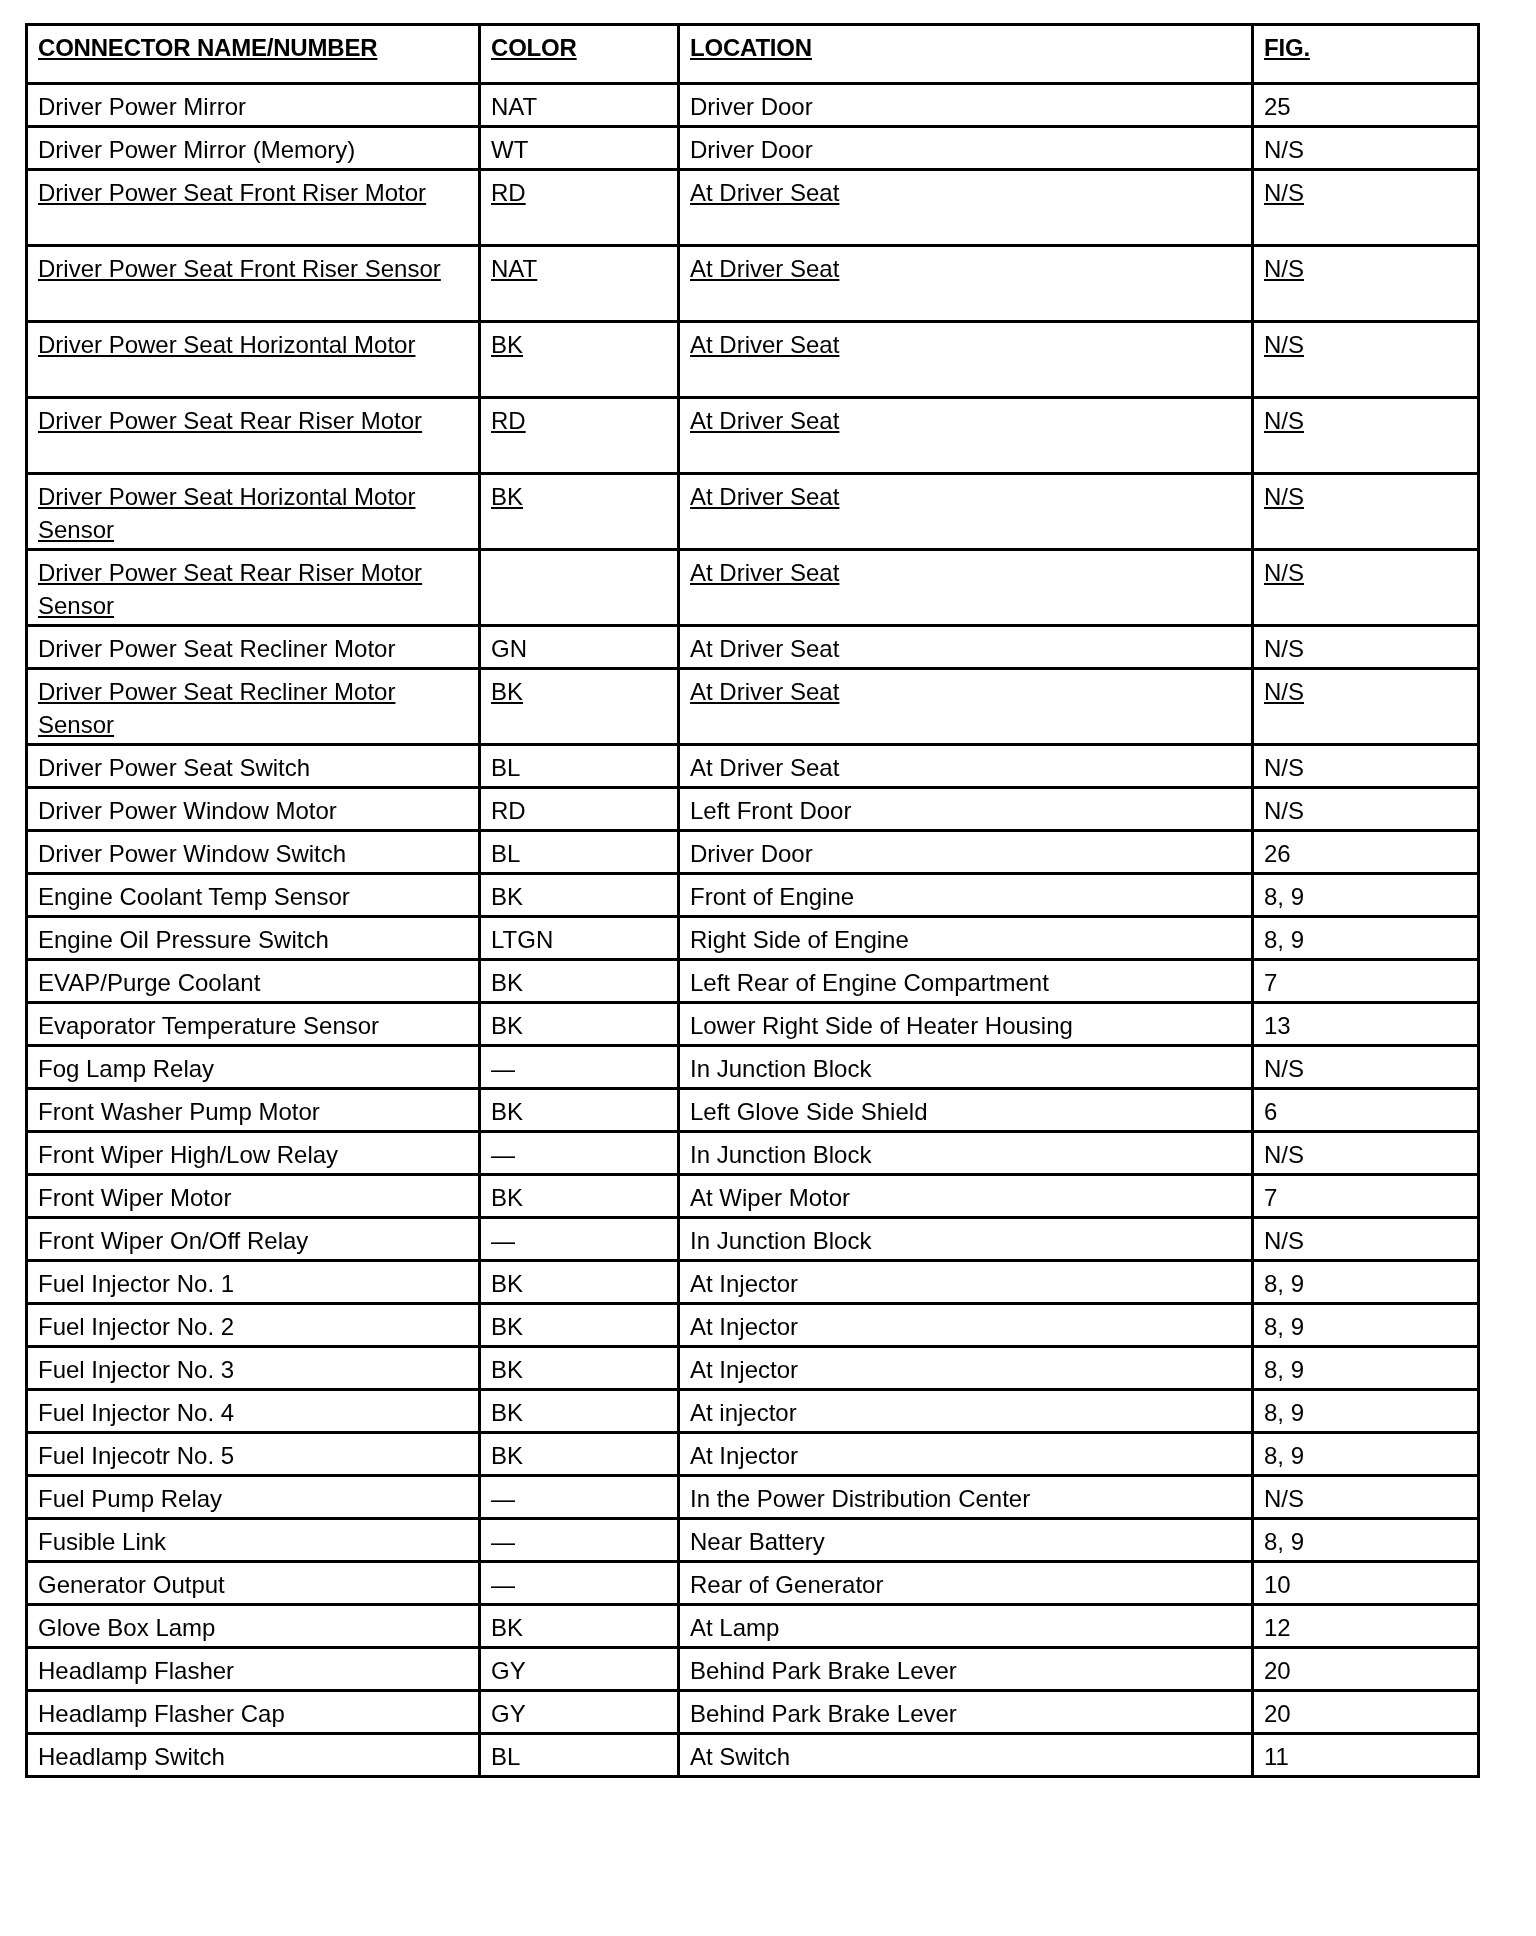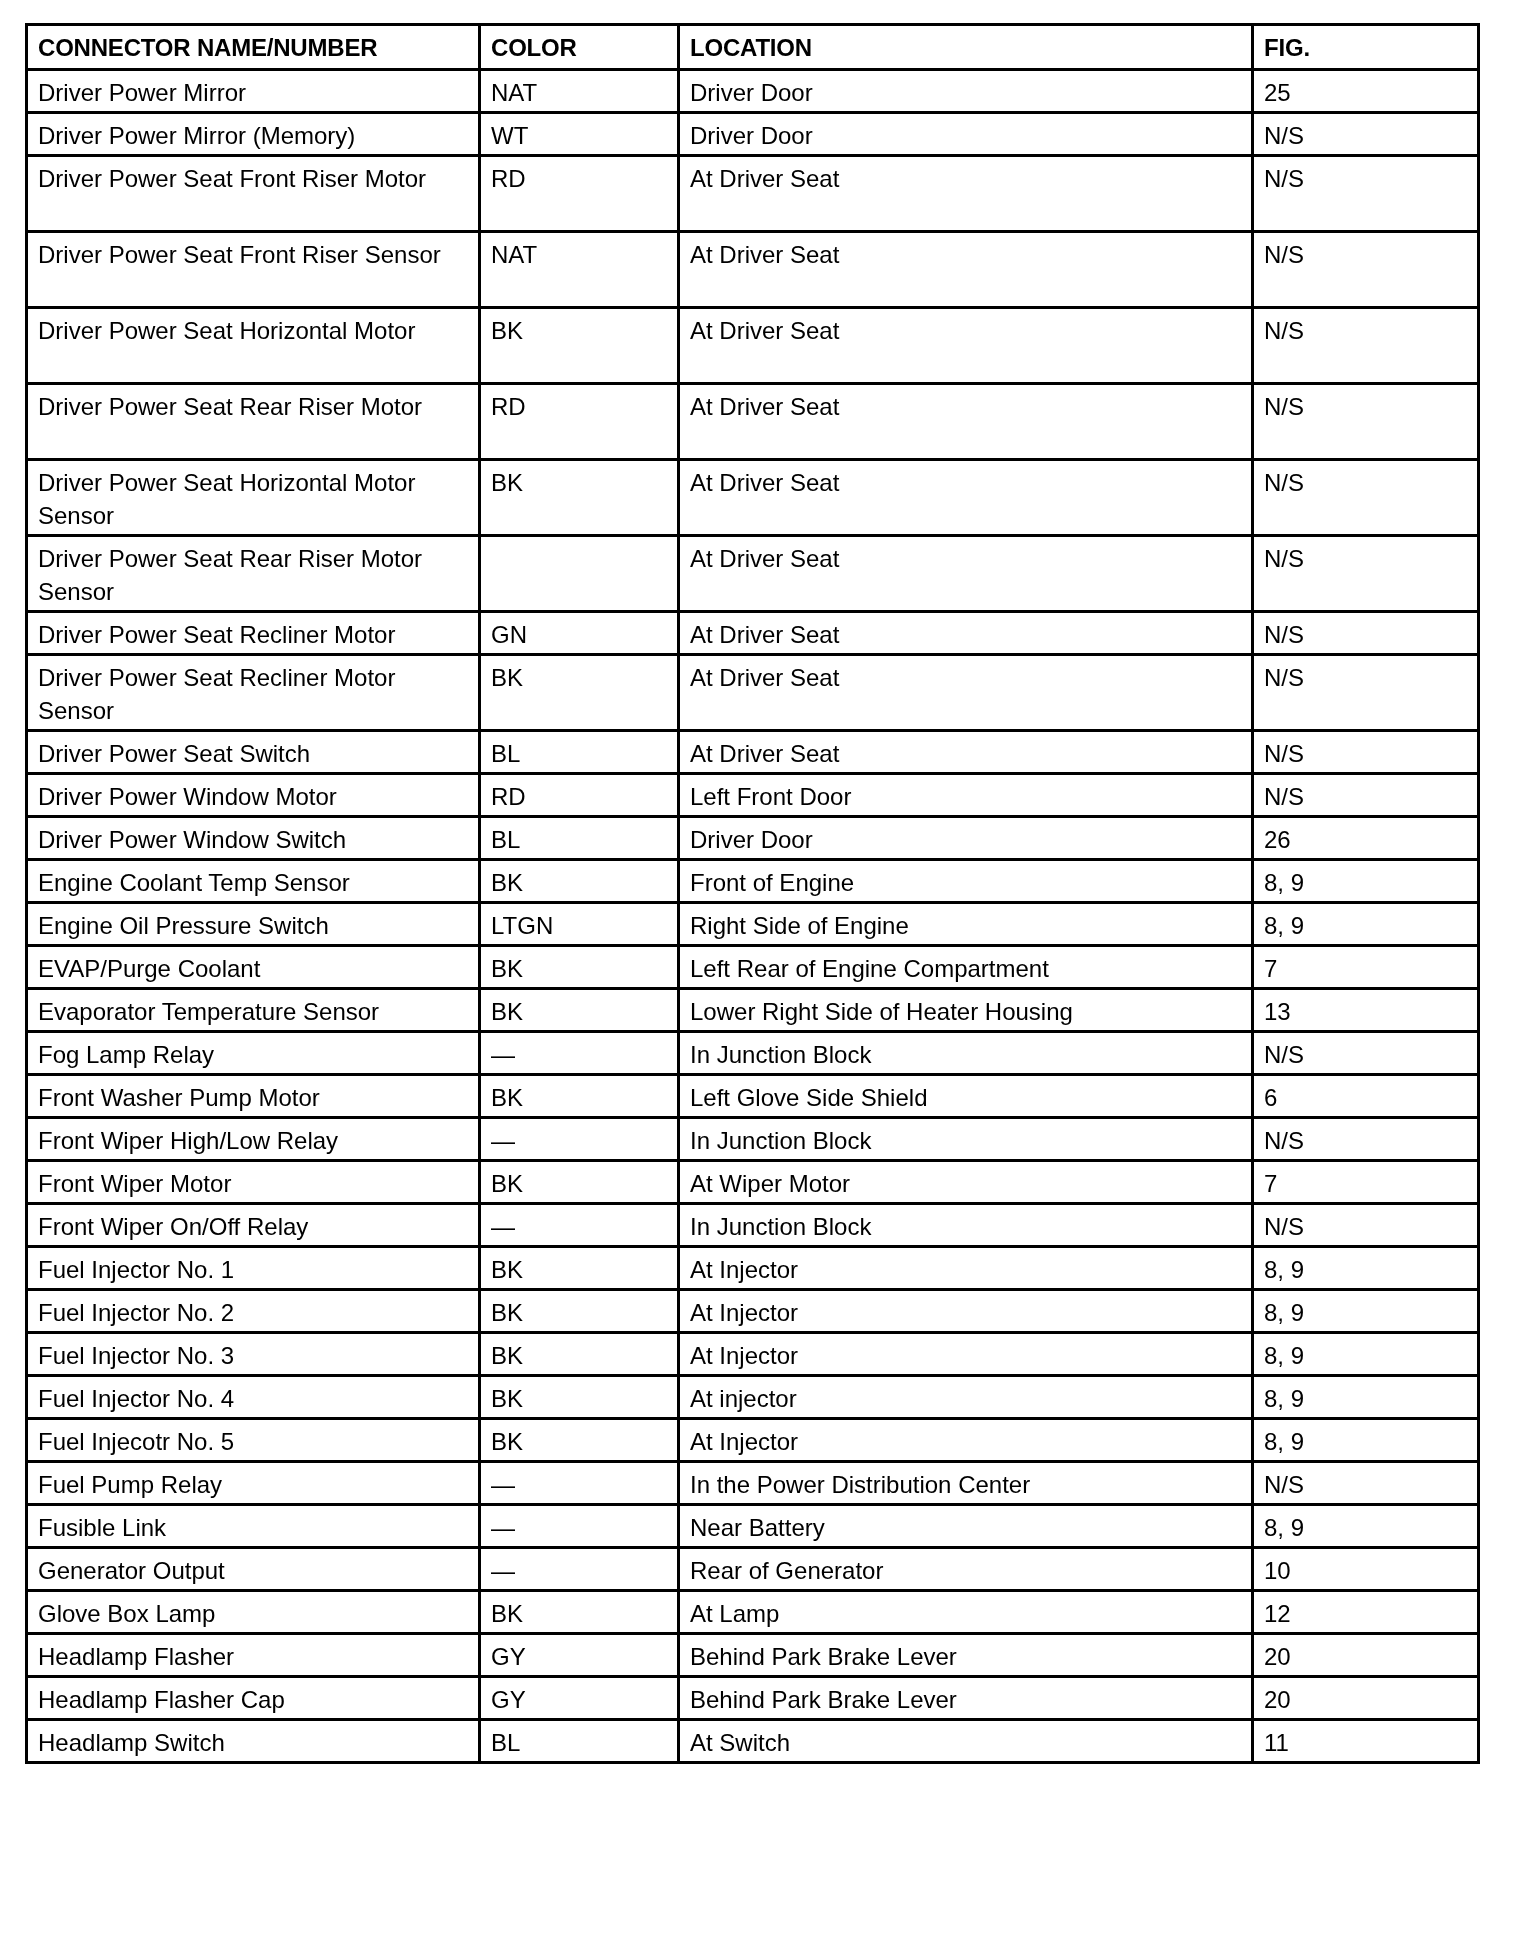--- a/index.html
+++ b/index.html
@@ -8,23 +8,23 @@
   .table-wrap { position: absolute; left: 25px; top: 23px; width: 1452px; }
   table { border-collapse: collapse; width: 1452px; table-layout: fixed;
           border: 3px solid #000; }
   col.c-name { width: 453px; }
   col.c-color { width: 199px; }
   col.c-loc { width: 574px; }
   col.c-fig { width: 226px; }
   th, td { border: 3px solid #000; vertical-align: top; text-align: left;
            padding: 5px 8px 0 10px; font-size: 24px; line-height: 33px;
            box-sizing: border-box; overflow: hidden; }
-  th { font-weight: bold; height: 45px; padding-top: 5px; letter-spacing: -0.2px; }
+  th { font-weight: bold; height: 59px; padding-top: 5px; letter-spacing: -0.2px; text-decoration: underline; }
   tr.single td { height: 43px; }
-  tr.double td { height: 76px; }
+  tr.double td { height: 76px; text-decoration: underline; }
 </style>
 </head>
 <body>
 
 <div class="table-wrap">
   <table>
     <colgroup>
       <col class="c-name">
         <col class="c-color">
         <col class="c-loc">

